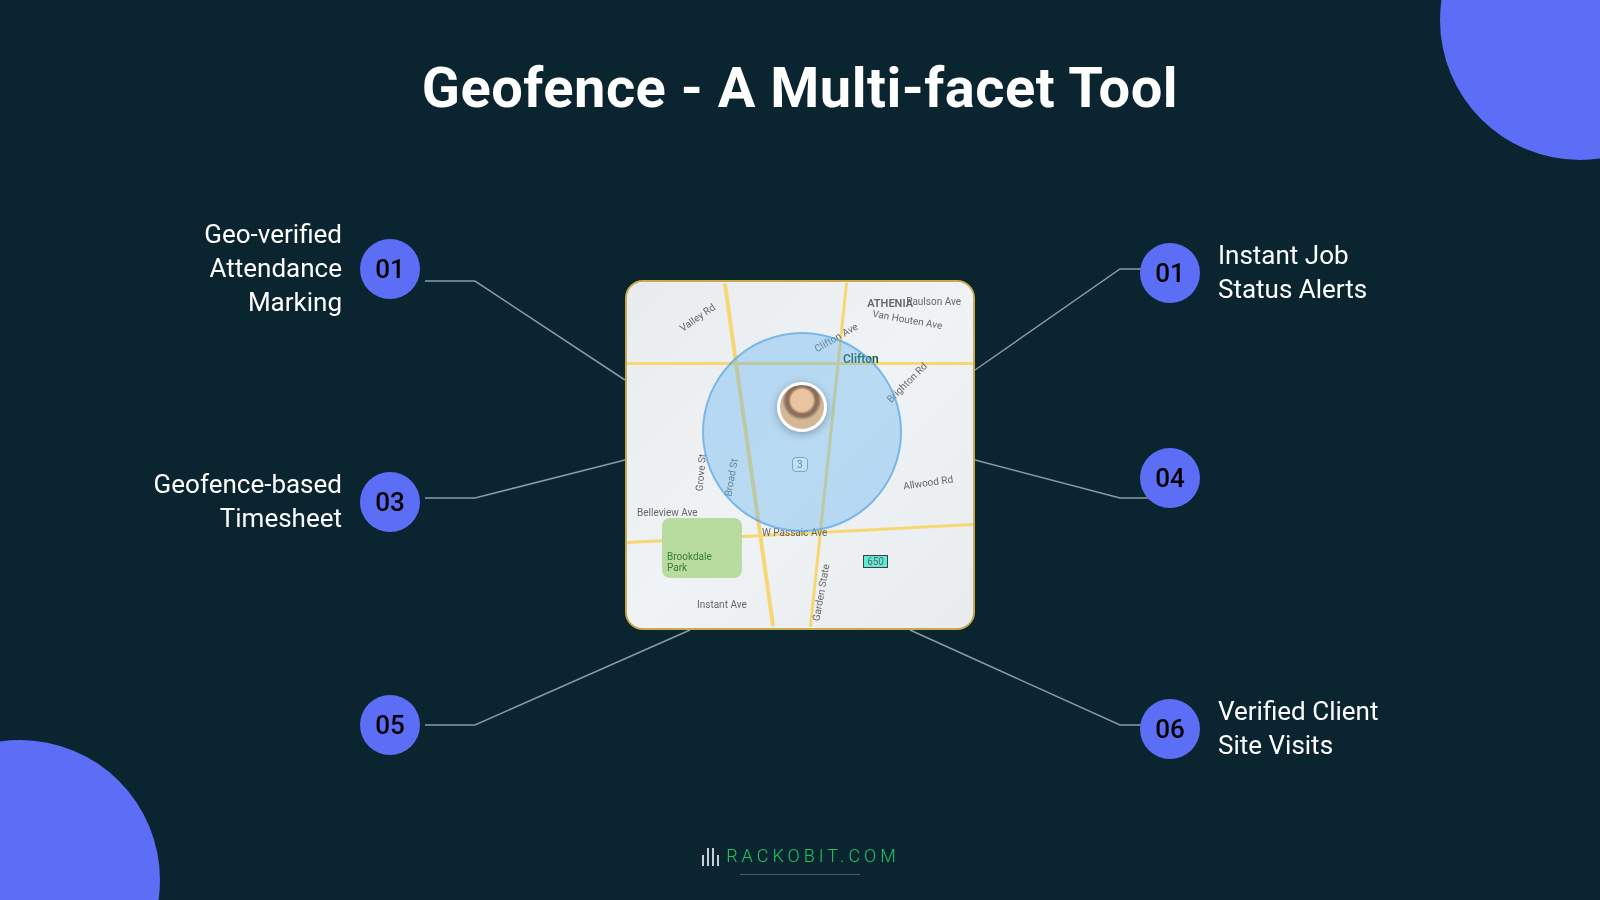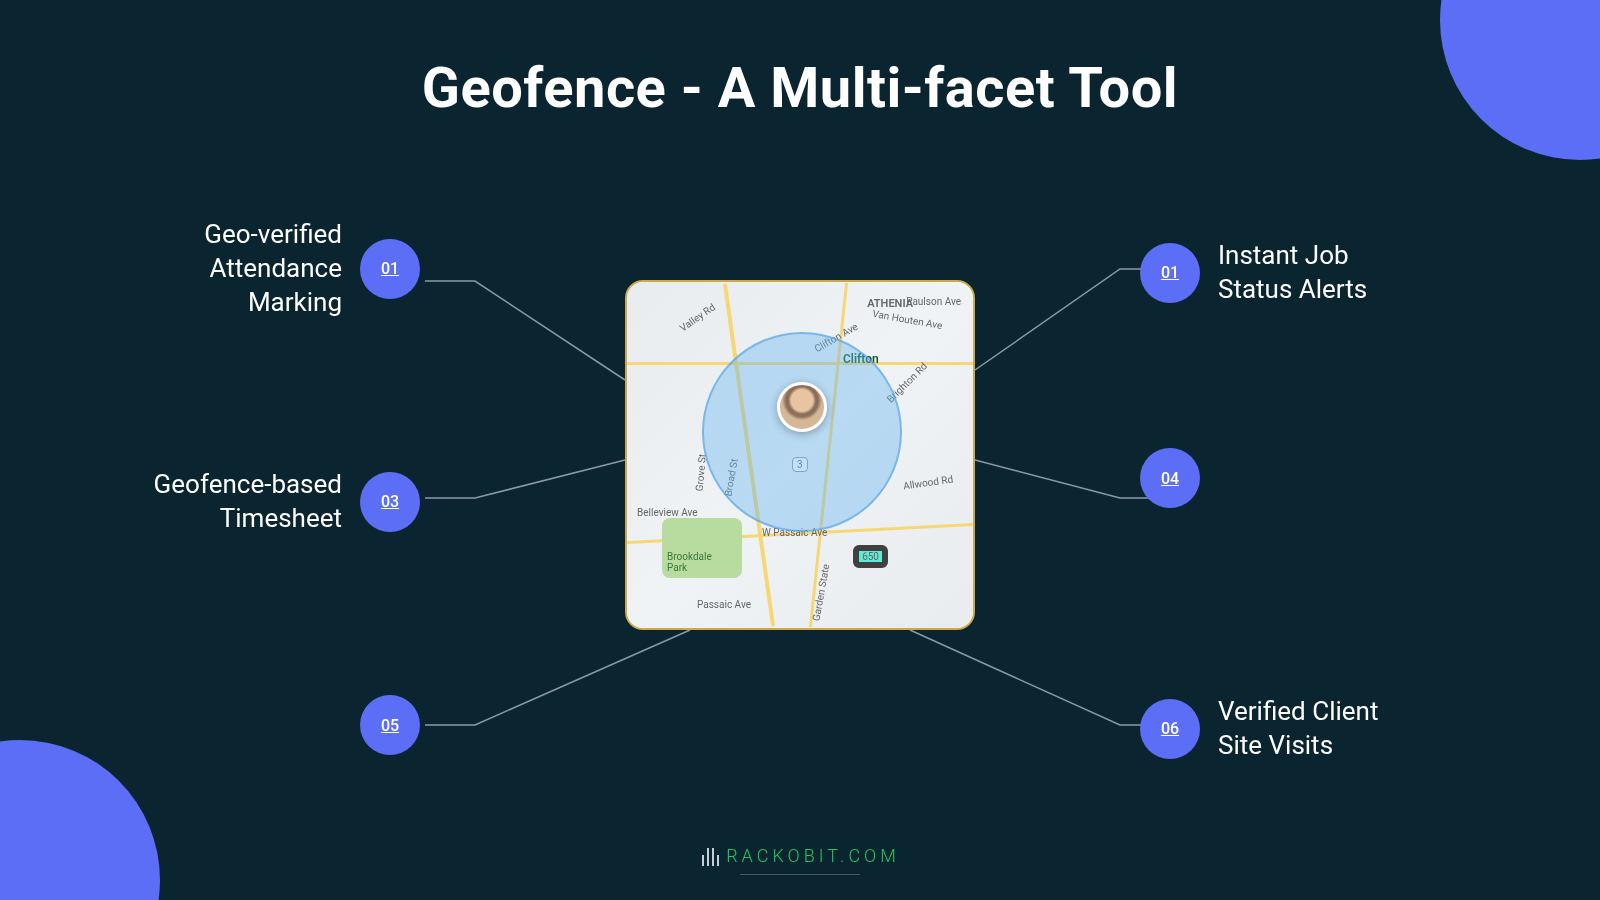--- a/index.html
+++ b/index.html
@@ -123,24 +123,23 @@
   
   .feature-badge {
     width: 60px;
     height: 60px;
     min-width: 60px;
     border-radius: 50%;
     background: #5b6ef5;
     display: flex;
     align-items: center;
     justify-content: center;
-    font-size: 16px;
+    font-size: 26px;
     font-weight: 500;
-    color: #ffffff;
-    text-decoration: underline;
+    color: #000000;
   }
   
   .feature-text {
     font-size: 26px;
     line-height: 1.3;
     font-weight: 400;
     white-space: pre-line;
   }
   
   
@@ -219,26 +218,26 @@
     <div class="map-label" style="bottom:55px; left:40px; color:#3a7a3a; white-space:pre-line;">Brookdale
 Park</div>
     <div class="map-label" style="top:245px; left:135px;">W Passaic Ave</div>
     <div class="map-label" style="top:195px; right:20px; transform:rotate(-8deg);">Allwood Rd</div>
     <div class="map-label" style="top:30px; left:50px; transform:rotate(-35deg);">Valley Rd</div>
     <div class="map-label" style="top:225px; left:10px;">Belleview Ave</div>
     <div class="map-label" style="top:190px; left:85px; transform:rotate(-80deg);">Broad St</div>
     <div class="map-label" style="top:50px; left:185px; transform:rotate(-30deg);">Clifton Ave</div>
     <div class="map-label" style="top:95px; right:40px; transform:rotate(-45deg);">Brighton Rd</div>
     <div class="map-label" style="top:175px; left:165px; background:#fff; border:1px solid #999; border-radius:4px; padding:1px 4px;">3</div>
-    <div class="map-label" style="bottom:60px; right:85px; background:#5eead4; border:6px solid #404040; border-radius:6px; padding:0 3px;">650</div>
+    <div class="map-label" style="bottom:60px; right:85px; background:#5eead4; border:1px solid #404040; border-radius:0; padding:0 3px;">650</div>
     <div class="map-label" style="top:32px; right:30px; transform:rotate(10deg);">Van Houten Ave</div>
     <div class="map-label" style="top:14px; right:12px;padding-left:28px;">Paulson Ave</div>
     <div class="map-label" style="top:185px; left:55px; transform:rotate(-85deg);">Grove St</div>
     <div class="map-label" style="bottom:30px; left:165px; transform:rotate(-80deg);">Garden State</div>
-    <div class="map-label" style="bottom:18px; left:70px;">Passaic Ave</div>
+    <div class="map-label" style="bottom:18px; left:70px;">Instant Ave</div>
   </div>
   <div class="geofence-circle"></div>
   <div class="avatar"></div>
 </div>
 
 <div class="feature left" style="top:218px; right:1180px;">
   <div class="feature-badge">01</div>
   <div class="feature-text">Geo-verified
 Attendance
 Marking</div>

